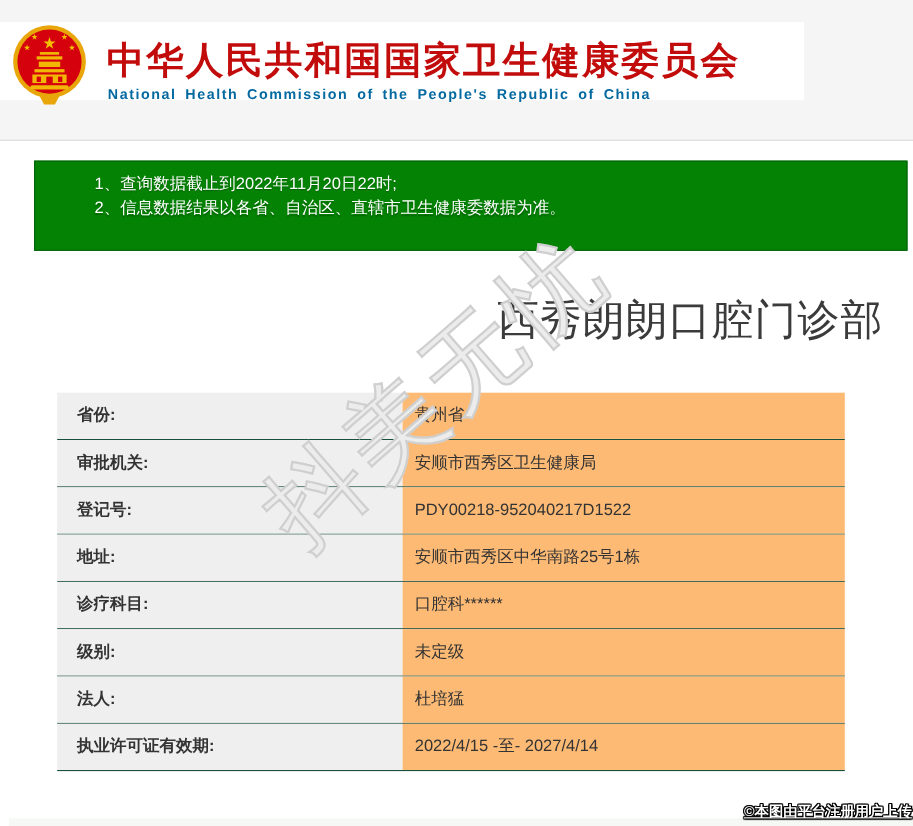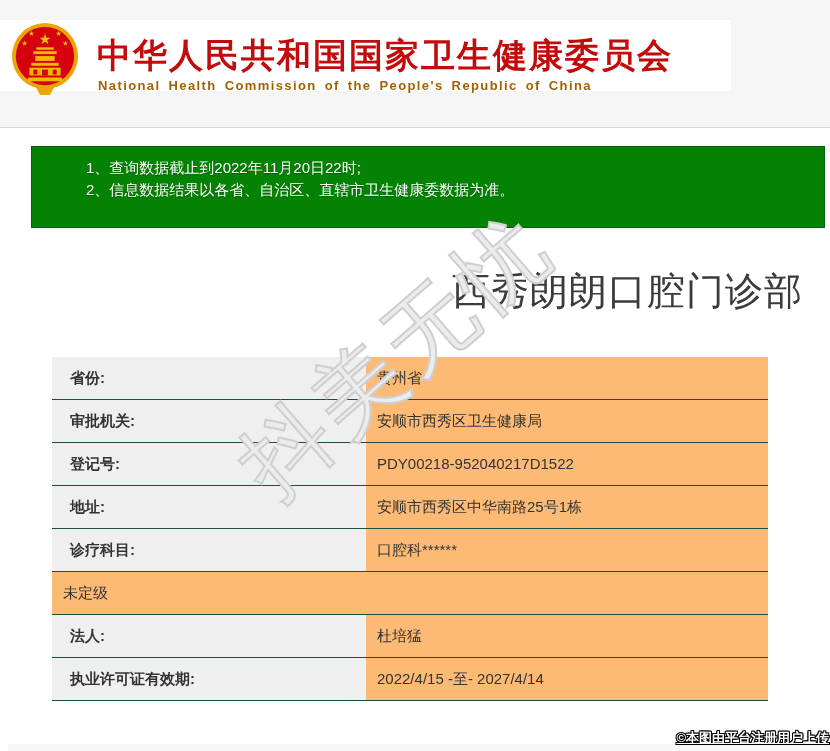--- a/index.html
+++ b/index.html
@@ -11,21 +11,21 @@
   
   .top-area{position:absolute;top:0;left:0;width:830px;height:127px;background:#f5f5f5;border-bottom:1px solid #d9d9d9;}
   .header-band{position:absolute;top:20px;left:0;width:731px;height:71px;background:#ffffff;}
   .emblem{position:absolute;top:0px;left:10px;width:70px;height:76px;}
   .title-cn{
     position:absolute;left:97px;top:16px;font-size:34px;font-weight:700;
     color:#c20b0b;letter-spacing:2px;white-space:nowrap;line-height:38px;
   }
   .title-en{
     position:absolute;left:98px;top:58px;font-size:13px;font-weight:700;
-    color:#a16207;letter-spacing:1.4px;word-spacing:3px;white-space:nowrap;
+    color:#0369a1;letter-spacing:1.4px;word-spacing:3px;white-space:nowrap;
   }
   
   .notice-box{
     position:absolute;left:31px;top:146px;width:794px;height:82px;
     background:#048204;border:1px solid #03610a;box-sizing:border-box;
     color:#ffffff;font-size:15px;line-height:22px;
     padding:10px 0 0 54px;
   }
   .notice-line{white-space:nowrap;text-shadow:0 1px 1px rgba(0,60,0,.45);}
   
@@ -123,20 +123,21 @@
       <div class="info-label">地址:</div>
       <div class="info-value">安顺市西秀区中华南路25号1栋</div>
     </div>
 
     <div class="info-row">
       <div class="info-label">诊疗科目:</div>
       <div class="info-value">口腔科******</div>
     </div>
 
     <div class="info-row">
+      <div class="info-label">级别:</div>
       <div class="info-value">未定级</div>
     </div>
 
     <div class="info-row">
       <div class="info-label">法人:</div>
       <div class="info-value">杜培猛</div>
     </div>
 
 
     <div class="info-row">

